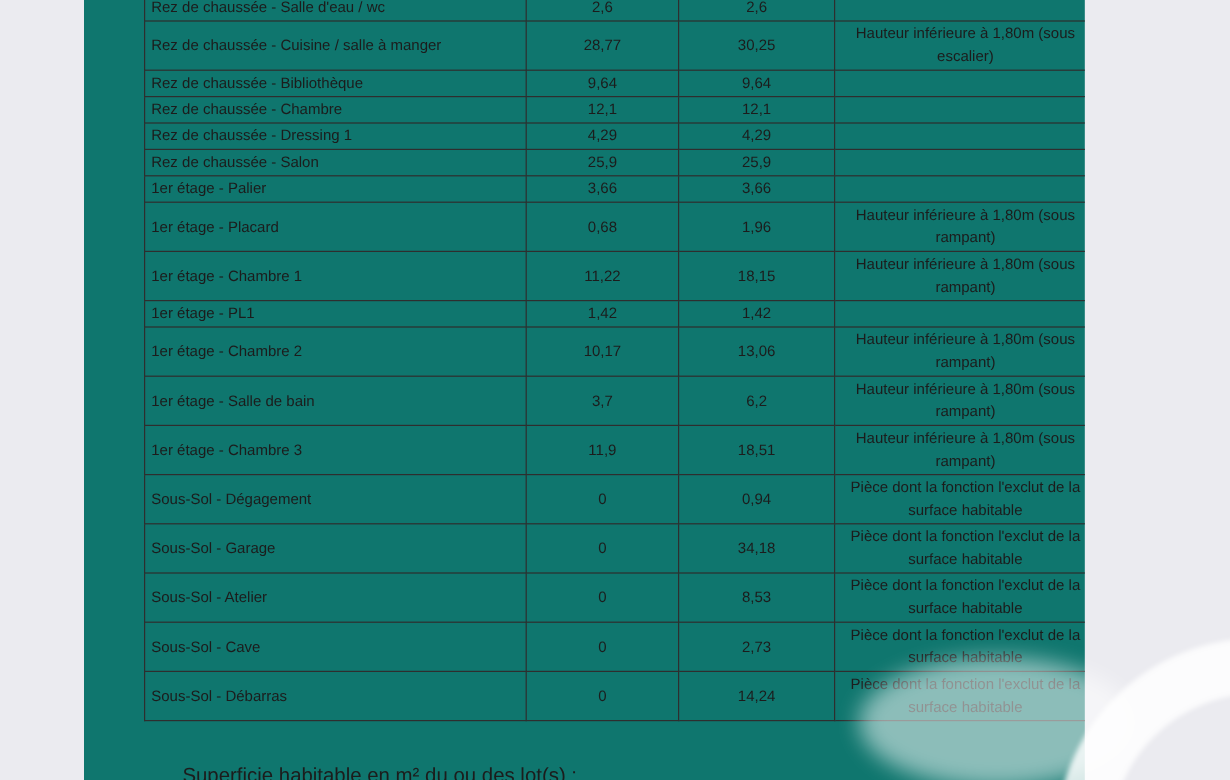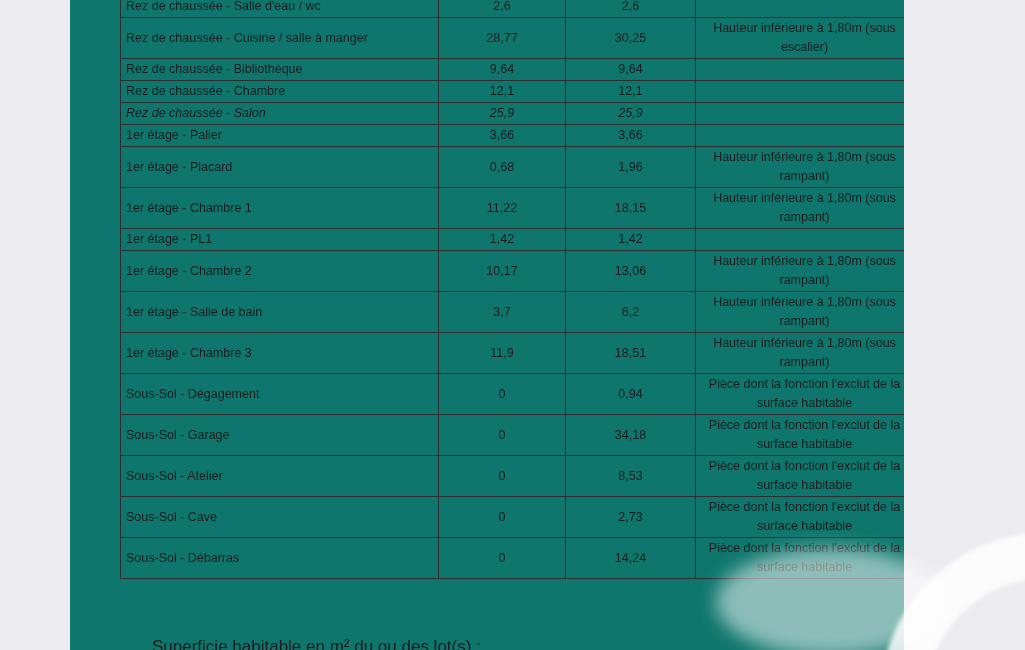--- a/index.html
+++ b/index.html
@@ -74,21 +74,27 @@
             <td class="c-num">9,64</td>
             <td class="c-num">9,64</td>
             <td class="c-comment"></td>
           </tr>
           <tr style="height: 22px;">
             <td class="c-room">Rez de chaussée - Chambre</td>
             <td class="c-num">12,1</td>
             <td class="c-num">12,1</td>
             <td class="c-comment"></td>
           </tr>
-          <tr style="height: 22px; font-style: italic;">
+          <tr style="height: 22px;">
+            <td class="c-room">Rez de chaussée - Dressing 1</td>
+            <td class="c-num">4,29</td>
+            <td class="c-num">4,29</td>
+            <td class="c-comment"></td>
+          </tr>
+          <tr style="height: 22px;">
             <td class="c-room">Rez de chaussée - Salon</td>
             <td class="c-num">25,9</td>
             <td class="c-num">25,9</td>
             <td class="c-comment"></td>
           </tr>
           <tr style="height: 22px;">
             <td class="c-room">1er étage - Palier</td>
             <td class="c-num">3,66</td>
             <td class="c-num">3,66</td>
             <td class="c-comment"></td>

